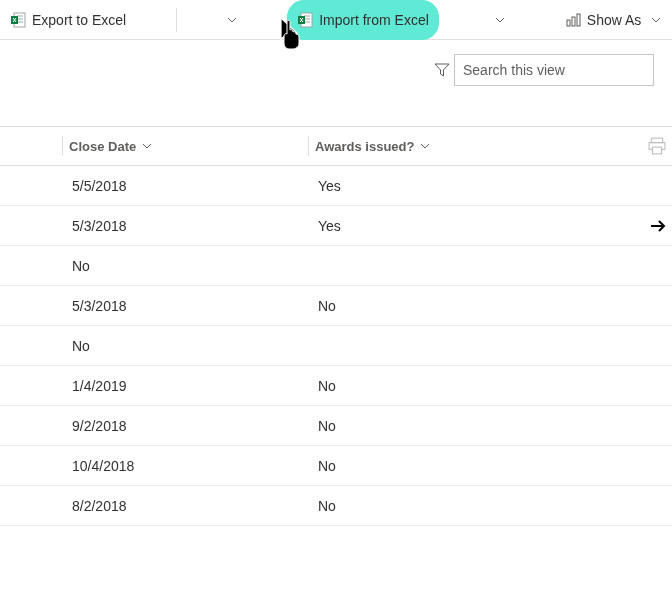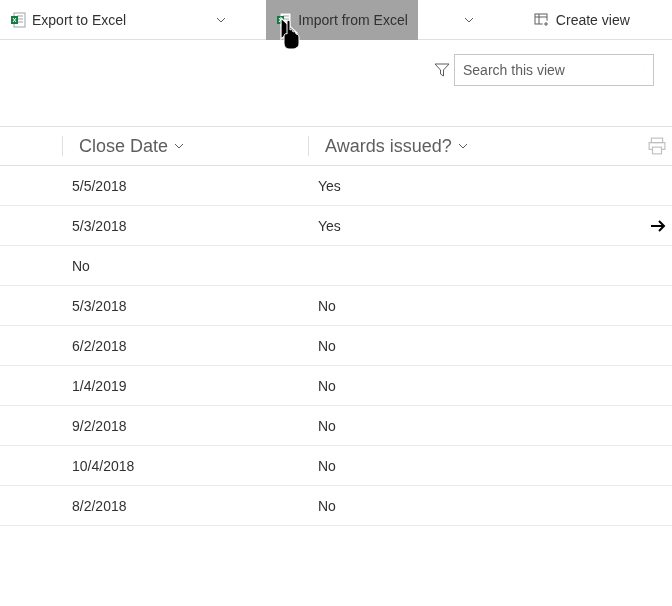--- a/index.html
+++ b/index.html
@@ -24,21 +24,21 @@
     .tb-btn {
       display: flex;
       align-items: center;
       height: 40px;
       padding: 0 10px;
       gap: 6px;
       cursor: pointer;
       color: #323130;
       white-space: nowrap;
     }
-    .tb-btn.active { background: #a3a3a3; }
+    .tb-btn.active { background: #5eead4; border-radius: 17px; }
     .tb-sep { width: 1px; height: 24px; background: #e1dfdd; }
     .tb-chevron {
       display: flex; align-items: center; justify-content: center;
       width: 30px; height: 40px; cursor: pointer;
     }
     .icon16 { width:16px; height:16px; display:inline-block; }
     .chev { width:10px; height:10px; }
     
     .searchbar {
       display: flex; align-items: center; justify-content: flex-end;
@@ -57,22 +57,22 @@
     .thead {
       display:flex; align-items:center; height:40px;
       border-bottom:1px solid #e1dfdd; border-top:1px solid #e1dfdd;
       margin-top: 26px;
     }
     .col-left { width:62px; }
     .col-date { width:246px; }
     .col-awards { width:242px; }
     .col-tail { flex:1; display:flex; justify-content:flex-end; padding-right:6px; }
     .th {
-      display:flex; align-items:center; gap:6px; color:#605e5c; font-size:18px;
-      cursor:pointer; padding-left:16px; border-left:1px solid #e1dfdd; height:20px;
+      display:flex; align-items:center; gap:6px; color:#605e5c; font-size:13px;
+      cursor:pointer; padding-left:6px; border-left:1px solid #e1dfdd; height:20px;font-weight:bold;
     }
     .th.first-th { border-left:1px solid #e1dfdd; }
     .printicon { opacity:0.4; }
     
     .rows { }
     .row {
       display:flex; align-items:center; height:40px;
       border-bottom:1px solid #edebe9; position:relative;
     }
     .cell { padding-left:10px; }
@@ -116,30 +116,20 @@
       <rect x="1" y="4" width="7" height="8" fill="#107c41"></rect>
       <path d="M3 6 L6 10 M6 6 L3 10" stroke="#fff" stroke-width="1"></path>
     </svg>
     <span>Import from Excel</span>
   </div>
   <div class="tb-chevron" style="margin-left:6px;">
     <svg class="chev" viewBox="0 0 10 10">
         <path d="M1 3 L5 7 L9 3" fill="none" stroke="#605e5c" stroke-width="1"></path>
       </svg>
   </div>
-  <div class="tb-btn" style="margin-left:10px;">
-    <svg class="icon16" viewBox="0 0 16 16">
-      <rect x="1" y="2" width="12" height="10" fill="none" stroke="#605e5c"></rect>
-      <line x1="1" y1="5" x2="13" y2="5" stroke="#605e5c"></line>
-        <line x1="5" y1="2" x2="5" y2="12" stroke="#605e5c"></line>
-      <circle cx="12" cy="12" r="3.4" fill="#fff"></circle>
-        <path d="M12 10 L12 14 M10 12 L14 12" stroke="#605e5c"></path>
-    </svg>
-    <span>Create view</span>
-  </div>
   <div class="tb-btn">
     <svg class="icon16" viewBox="0 0 16 16">
       <rect x="2" y="8" width="3" height="6" fill="none" stroke="#605e5c"></rect>
       <rect x="7" y="5" width="3" height="9" fill="none" stroke="#605e5c"></rect>
       <rect x="12" y="2" width="3" height="12" fill="none" stroke="#605e5c"></rect>
     </svg>
     <span>Show As</span>
     <svg class="chev" viewBox="0 0 10 10" style="margin-left:4px;">
         <path d="M1 3 L5 7 L9 3" fill="none" stroke="#605e5c" stroke-width="1"></path>
       </svg>
@@ -205,21 +195,20 @@
 
   </div>
     <div class="row">
     <div class="col-left"></div>
     <div class="col-date cell">5/3/2018</div>
     <div class="col-awards cell">No</div>
 
   </div>
     <div class="row">
     <div class="col-left"></div>
-    <div class="col-date cell">6/2/2018</div>
     <div class="col-awards cell">No</div>
 
   </div>
     <div class="row">
     <div class="col-left"></div>
     <div class="col-date cell">1/4/2019</div>
     <div class="col-awards cell">No</div>
 
   </div>
     <div class="row">

